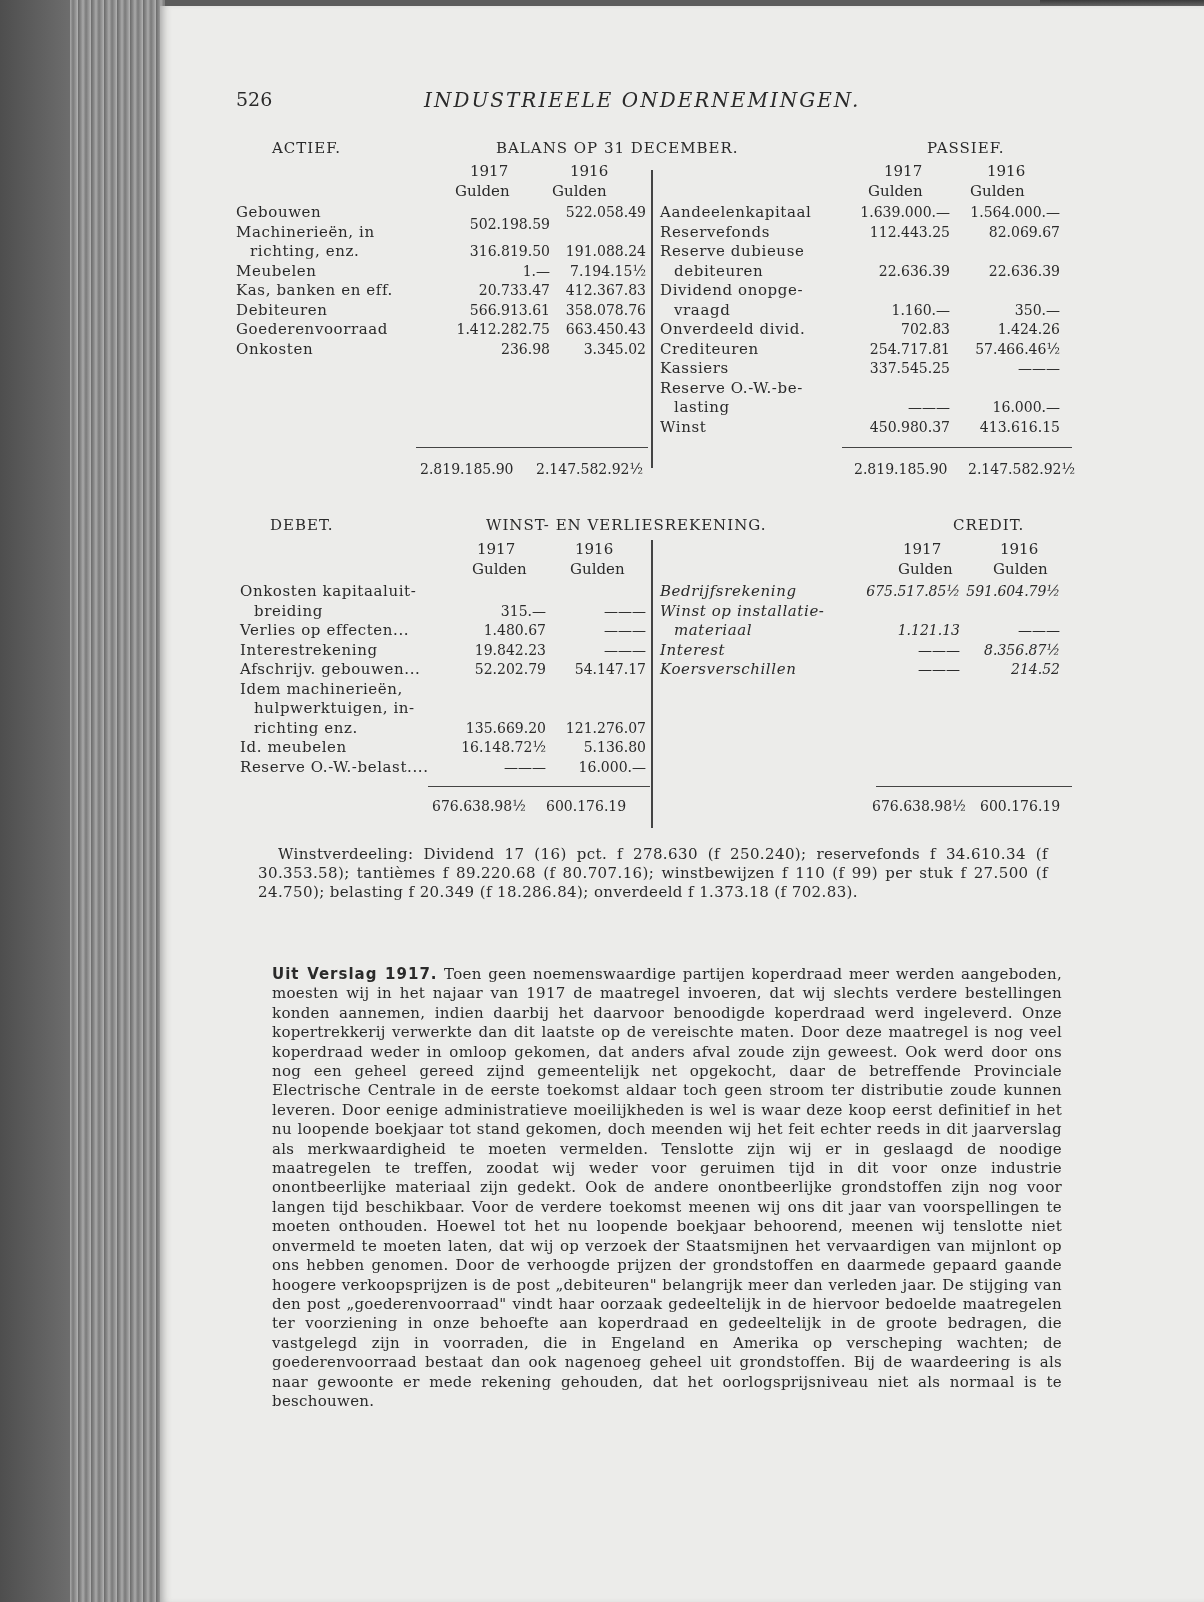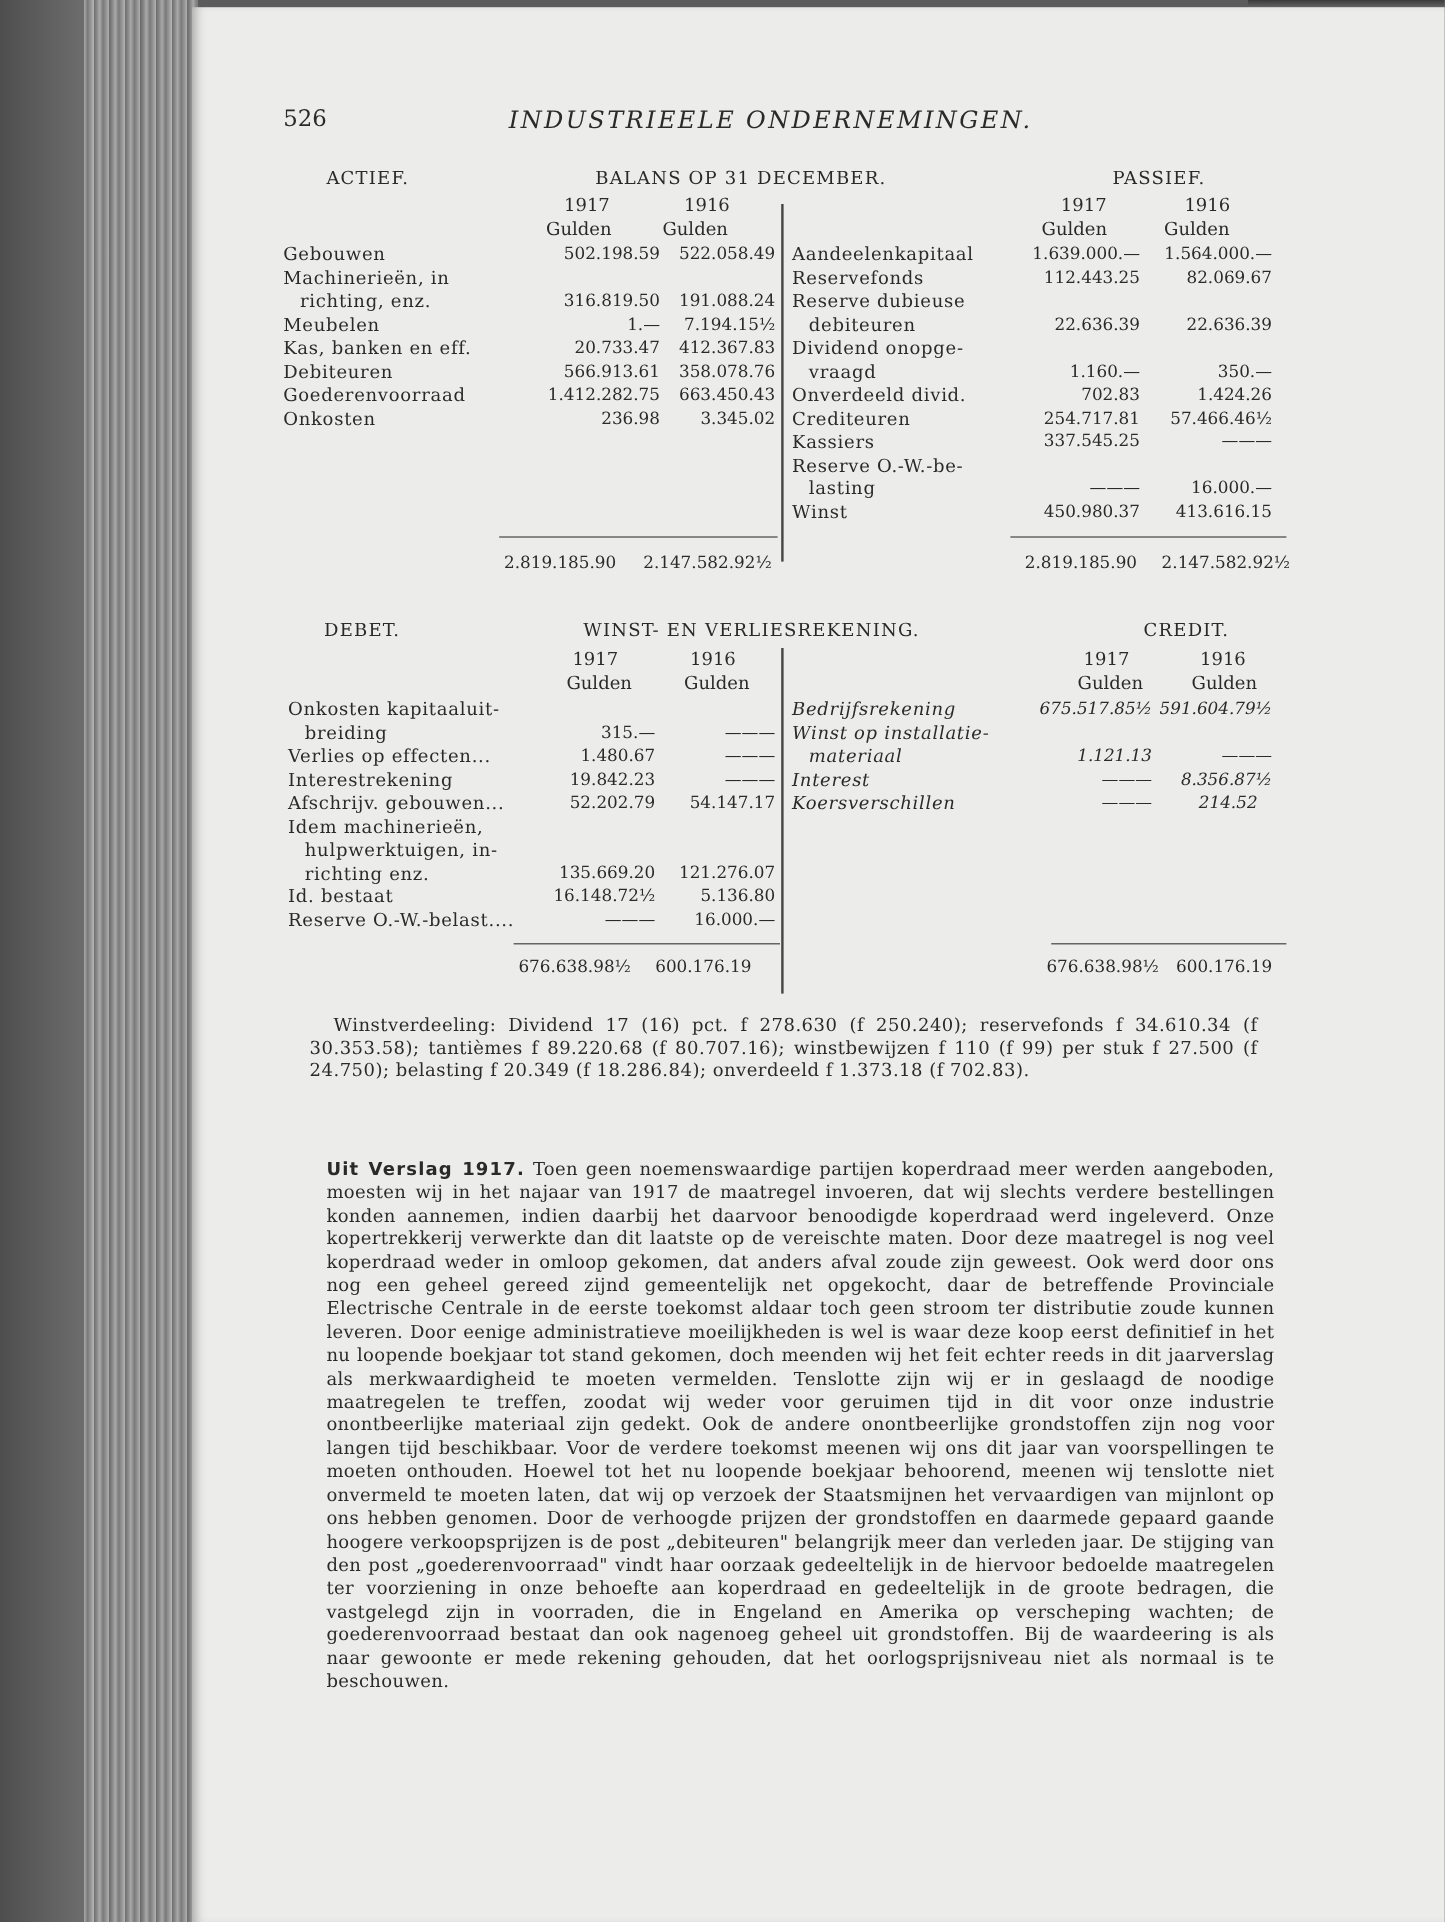--- a/index.html
+++ b/index.html
@@ -59,21 +59,21 @@
 <div class="abs tbl" style="left:884px;top:162px;">1917</div>
 <div class="abs tbl" style="left:987px;top:162px;">1916</div>
 <div class="abs tbl" style="left:868px;top:182px;">Gulden</div>
 <div class="abs tbl" style="left:970px;top:182px;">Gulden</div>
 
 <div class="vline" style="left:651px;top:170px;height:298px;"></div>
 
 <div class="abs tbl" style="left:236px;top:203px;width:410px;">
   <div class="row">
     <span class="lbl">Gebouwen</span>
-    <span class="num" style="right:96px;">502.198.59</span>
+    <span class="num" style="right:96px;margin-top:12px;">502.198.59</span>
     <span class="num" style="right:0;">522.058.49</span>
   </div>
   <div class="row">
     <span class="lbl">Machinerieën, in</span>
   </div>
   <div class="row">
     <span class="lbl ind">richting, enz.</span>
     <span class="num" style="right:96px;">316.819.50</span>
     <span class="num" style="right:0;">191.088.24</span>
   </div>
@@ -212,21 +212,21 @@
   </div>
   <div class="row">
     <span class="lbl ind">hulpwerktuigen, in-</span>
   </div>
   <div class="row">
     <span class="lbl ind">richting enz.</span>
     <span class="num" style="right:100px;">135.669.20</span>
     <span class="num" style="right:0;">121.276.07</span>
   </div>
   <div class="row">
-    <span class="lbl">Id. bestaat</span>
+    <span class="lbl">Id. meubelen</span>
     <span class="num" style="right:100px;text-align:center;">16.148.72½</span>
     <span class="num" style="right:0;">5.136.80</span>
   </div>
   <div class="row">
     <span class="lbl">Reserve O.-W.-belast....</span>
     <span class="num" style="right:100px;">———</span>
     <span class="num" style="right:0;">16.000.—</span>
   </div>
 </div>
 
@@ -245,21 +245,21 @@
     <span class="num" style="right:0;">———</span>
   </div>
   <div class="row">
     <span class="lbl">Interest</span>
     <span class="num" style="right:100px;">———</span>
     <span class="num" style="right:0;">8.356.87½</span>
   </div>
   <div class="row">
     <span class="lbl">Koersverschillen</span>
     <span class="num" style="right:100px;">———</span>
-    <span class="num" style="right:12px;">214.52</span>
+    <span class="num" style="right:0;">214.52</span>
   </div>
 </div>
 
 <div class="hline" style="left:428px;top:786px;width:222px;"></div>
 <div class="hline" style="left:876px;top:786px;width:196px;"></div>
 <div class="abs num" style="left:432px;top:798px;">676.638.98½</div>
 <div class="abs num" style="left:546px;top:798px;">600.176.19</div>
 <div class="abs num" style="left:872px;top:798px;">676.638.98½</div>
 <div class="abs num" style="left:980px;top:798px;">600.176.19</div>
 

